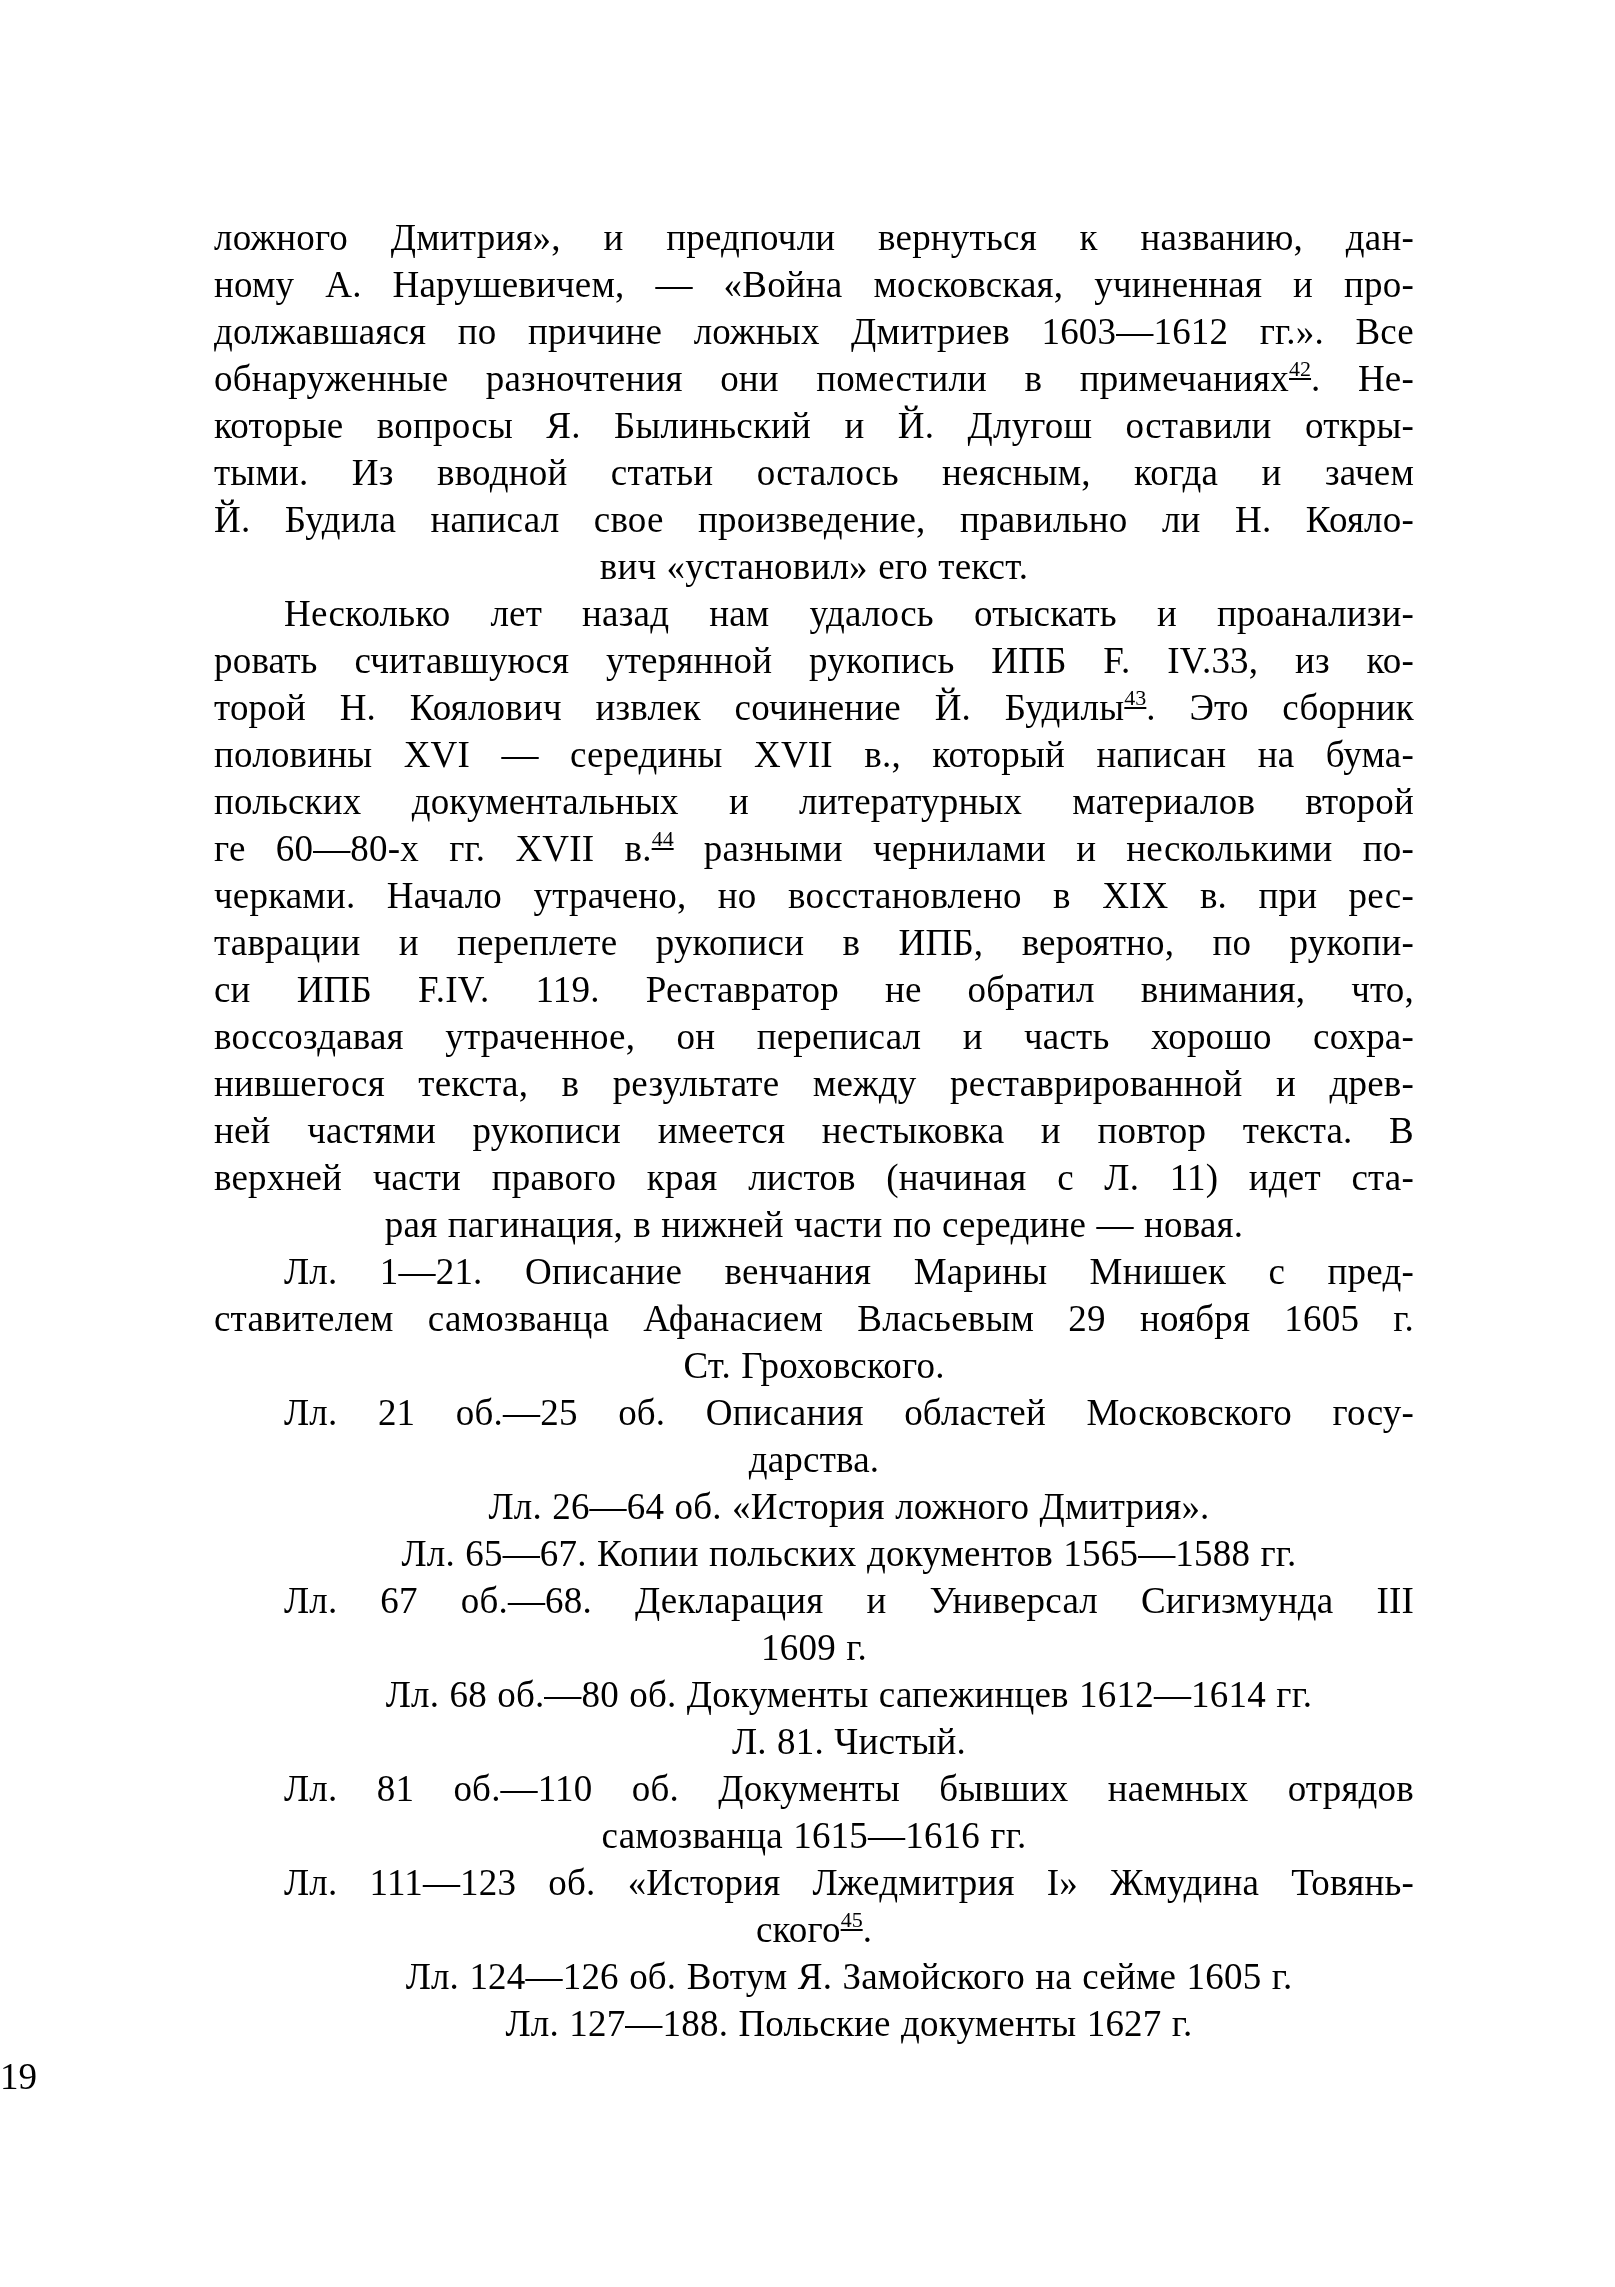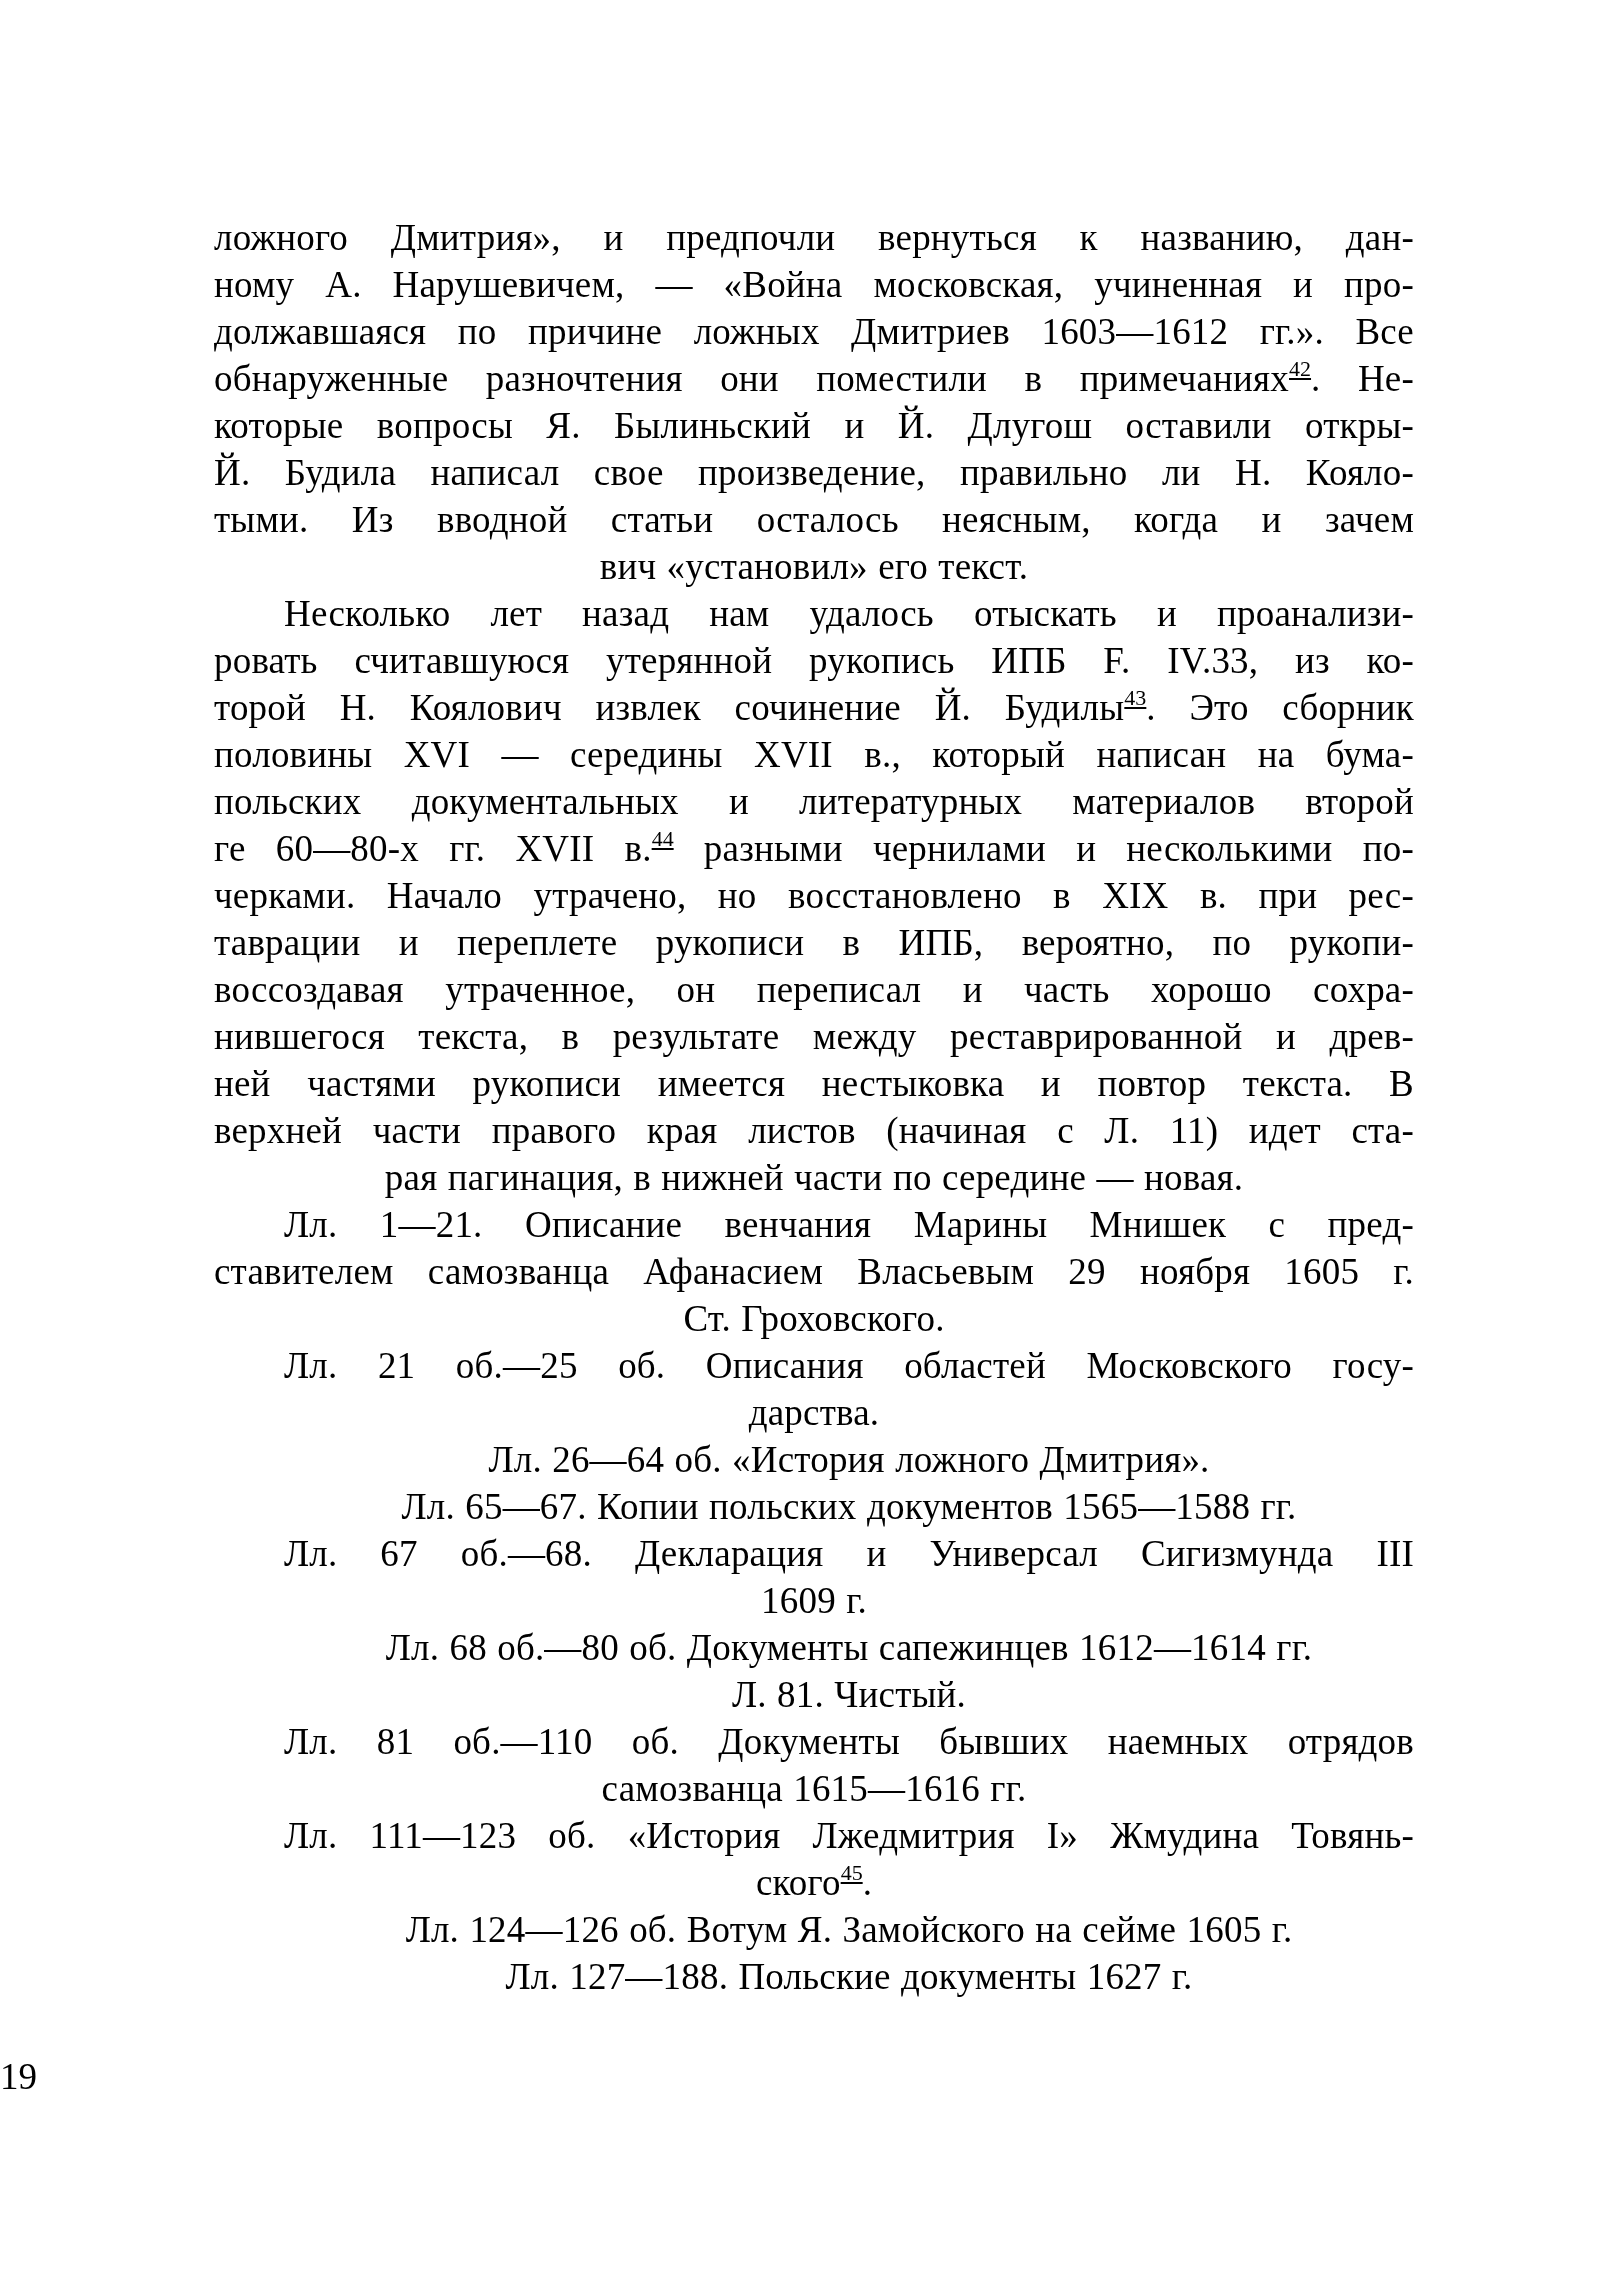--- a/index.html
+++ b/index.html
@@ -60,31 +60,32 @@
 </head>
 <body>
 
 <div class="scan-page">
   <main class="text-block">
       <div class="line just">ложного Дмитрия», и предпочли вернуться к названию, дан-</div>
       <div class="line just">ному А. Нарушевичем, — «Война московская, учиненная и про-</div>
       <div class="line just">должавшаяся по причине ложных Дмитриев 1603—1612 гг.». Все</div>
       <div class="line just">обнаруженные разночтения они поместили в примечаниях<sup>42</sup>. Не-</div>
       <div class="line just">которые вопросы Я. Былиньский и Й. Длугош оставили откры-</div>
+      <div class="line just">тыми. Из вводной статьи осталось неясным, когда и зачем</div>
       <div class="line just">Й. Будила написал свое произведение, правильно ли Н. Кояло-</div>
-      <div class="line just">тыми. Из вводной статьи осталось неясным, когда и зачем</div>
       <div class="line">вич «установил» его текст.</div>
       <div class="line just indent">Несколько лет назад нам удалось отыскать и проанализи-</div>
       <div class="line just">ровать считавшуюся утерянной рукопись ИПБ F. IV.33, из ко-</div>
       <div class="line just">торой Н. Коялович извлек сочинение Й. Будилы<sup>43</sup>. Это сборник</div>
       <div class="line just">половины XVI — середины XVII в., который написан на бума-</div>
       <div class="line just">польских документальных и литературных материалов второй</div>
       <div class="line just">ге 60—80-х гг. XVII в.<sup>44</sup> разными чернилами и несколькими по-</div>
       <div class="line just">черками. Начало утрачено, но восстановлено в XIX в. при рес-</div>
       <div class="line just">таврации и переплете рукописи в ИПБ, вероятно, по рукопи-</div>
+      <div class="line just">си ИПБ F.IV. 119. Реставратор не обратил внимания, что,</div>
       <div class="line just">воссоздавая утраченное, он переписал и часть хорошо сохра-</div>
       <div class="line just">нившегося текста, в результате между реставрированной и древ-</div>
       <div class="line just">ней частями рукописи имеется нестыковка и повтор текста. В</div>
       <div class="line just">верхней части правого края листов (начиная с Л. 11) идет ста-</div>
       <div class="line">рая пагинация, в нижней части по середине — новая.</div>
       <div class="line just indent">Лл. 1—21. Описание венчания Марины Мнишек с пред-</div>
       <div class="line just">ставителем самозванца Афанасием Власьевым 29 ноября 1605 г.</div>
       <div class="line">Ст. Гроховского.</div>
       <div class="line just indent">Лл. 21 об.—25 об. Описания областей Московского госу-</div>
       <div class="line">дарства.</div>

